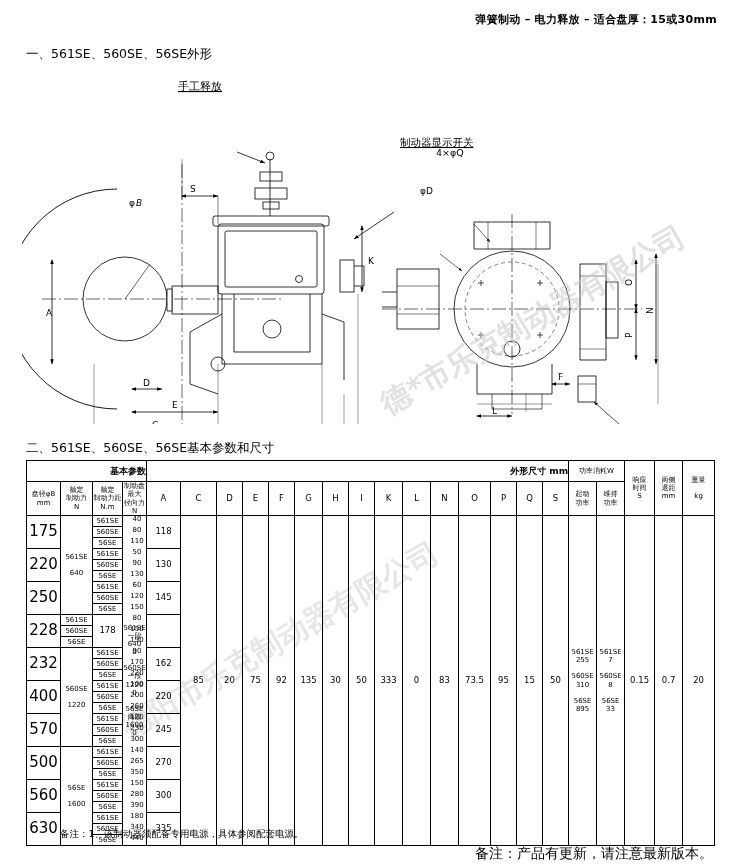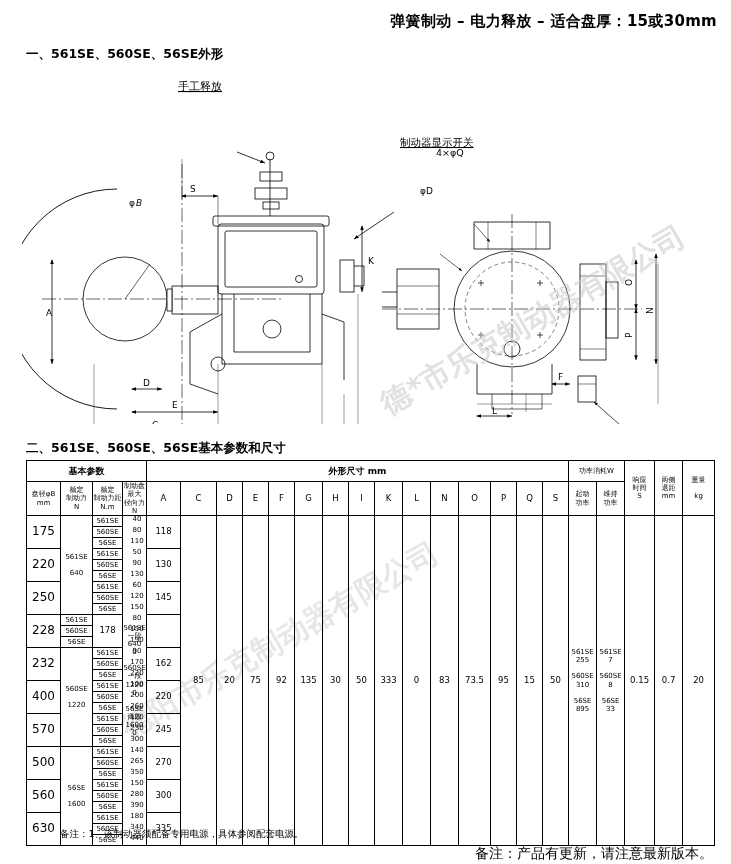--- a/index.html
+++ b/index.html
@@ -9,26 +9,26 @@
     font-family:"DejaVu Sans","Liberation Sans",sans-serif;
     color:#000;
     position:relative;
     overflow:hidden;
   }
   .page{position:absolute;left:0;top:0;width:731px;height:864px;}
 
   
   .header{
     position:absolute;right:14px;top:12px;
-    font-size:15px;font-weight:bold;letter-spacing:.3px;
+    font-size:11px;font-weight:bold;letter-spacing:.3px;
   }
 
   
   .sec-title{
-    position:absolute;left:26px;font-size:12.5px;font-weight:bold;
+    position:absolute;left:26px;font-size:12.5px;font-weight:normal;
   }
   #sec1{top:46px;}
   #sec2{top:440px;}
 
   
   .drawing{
     position:absolute;left:22px;top:64px;width:690px;height:360px;
   }
   .drawing svg{display:block;}
 
@@ -45,23 +45,23 @@
 
   
   .tablewrap{position:absolute;left:26px;top:460px;width:680px;}
   table{border-collapse:collapse;width:680px;table-layout:fixed;}
   td,th{
     border:1px solid #000;
     text-align:center;vertical-align:middle;
     font-size:7.5px;line-height:1.15;
     padding:0;
   }
-  .hdr{font-weight:bold;font-size:9px;}
+  .hdr{font-weight:bold;font-size:9px;text-align:right;}
   .sub{font-size:7px;}
-  .big{font-size:12px;}
+  .big{font-size:15px;}
   .mid{font-size:8.5px;}
   .nb-r{border-right:none;}
   .thin{font-size:7px;}
 
   
   .note1{position:absolute;left:60px;top:828px;font-size:9.5px;}
   .note2{position:absolute;right:18px;top:845px;font-size:14px;}
 </style>
 </head>
 <body>

